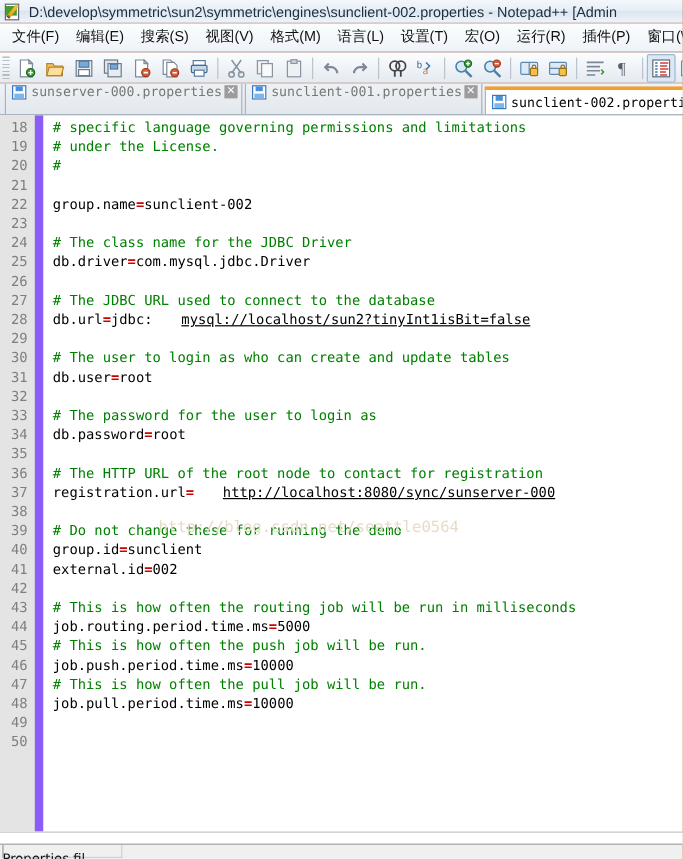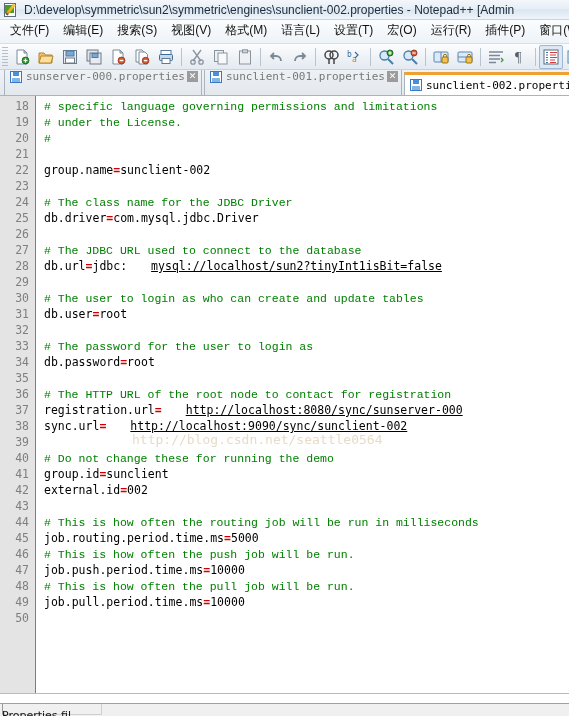--- a/index.html
+++ b/index.html
@@ -190,21 +190,21 @@
     position: relative;
     display: flex;
     background: #ffffff;
     border-bottom: 1px solid #b4bcc4;
     overflow: hidden;
   }
   .gutter {
     width: 36px;
     flex: 0 0 auto;
     background: #e4e4e4;
-    border-right: 1px solid #8b5cf6;
+    border-right: 7px solid #8b5cf6;
     padding-top: 2px;
   }
   .gutter .ln {
     height: 16px;
     line-height: 16px;
     text-align: right;
     padding-right: 6px;
     font-family: "DejaVu Sans Mono", monospace;
     font-size: 11.5px;
     color: #7f7f7f;
@@ -216,21 +216,21 @@
     overflow: hidden;
   }
   .code .cl {
     height: 16px;
     line-height: 16px;
     font-family: "DejaVu Sans Mono", monospace;
     font-size: 11.5px;
     color: #000;
     white-space: pre;
   }
-  .tok-comment { color: #008000; font-family: Liberation Mono, monospace; }
+  .tok-comment { color: #008000; }
   .tok-key     { color: #000000; }
   .tok-eq      { color: #cc0000; font-weight: bold; }
   .tok-val     { color: #000000; }
   .tok-url     { color: #000000; text-decoration: underline; padding-left: 24px; }
 
   .watermark {
     position: absolute;
     left: 132px;
     top: 336px;
     font-family: "DejaVu Sans Mono", monospace;
@@ -546,21 +546,20 @@
         <div class="cl"><span class="tok-key">db.url</span><span class="tok-eq">=</span><span class="tok-val">jdbc:</span><span class="tok-url">mysql://localhost/sun2?tinyInt1isBit=false</span></div>
         <div class="cl">&nbsp;</div>
         <div class="cl"><span class="tok-comment"># The user to login as who can create and update tables</span></div>
         <div class="cl"><span class="tok-key">db.user</span><span class="tok-eq">=</span><span class="tok-val">root</span></div>
         <div class="cl">&nbsp;</div>
         <div class="cl"><span class="tok-comment"># The password for the user to login as</span></div>
         <div class="cl"><span class="tok-key">db.password</span><span class="tok-eq">=</span><span class="tok-val">root</span></div>
         <div class="cl">&nbsp;</div>
         <div class="cl"><span class="tok-comment"># The HTTP URL of the root node to contact for registration</span></div>
         <div class="cl"><span class="tok-key">registration.url</span><span class="tok-eq">=</span><span class="tok-url">http://localhost:8080/sync/sunserver-000</span></div>
-        <div class="cl"><span class="tok-key">sync.url</span><span class="tok-eq">=</span><span class="tok-url">http://localhost:9090/sync/sunclient-002</span></div>
         <div class="cl">&nbsp;</div>
         <div class="cl"><span class="tok-comment"># Do not change these for running the demo</span></div>
         <div class="cl"><span class="tok-key">group.id</span><span class="tok-eq">=</span><span class="tok-val">sunclient</span></div>
         <div class="cl"><span class="tok-key">external.id</span><span class="tok-eq">=</span><span class="tok-val">002</span></div>
         <div class="cl">&nbsp;</div>
         <div class="cl"><span class="tok-comment"># This is how often the routing job will be run in milliseconds</span></div>
         <div class="cl"><span class="tok-key">job.routing.period.time.ms</span><span class="tok-eq">=</span><span class="tok-val">5000</span></div>
         <div class="cl"><span class="tok-comment"># This is how often the push job will be run.</span></div>
         <div class="cl"><span class="tok-key">job.push.period.time.ms</span><span class="tok-eq">=</span><span class="tok-val">10000</span></div>
         <div class="cl"><span class="tok-comment"># This is how often the pull job will be run.</span></div>

